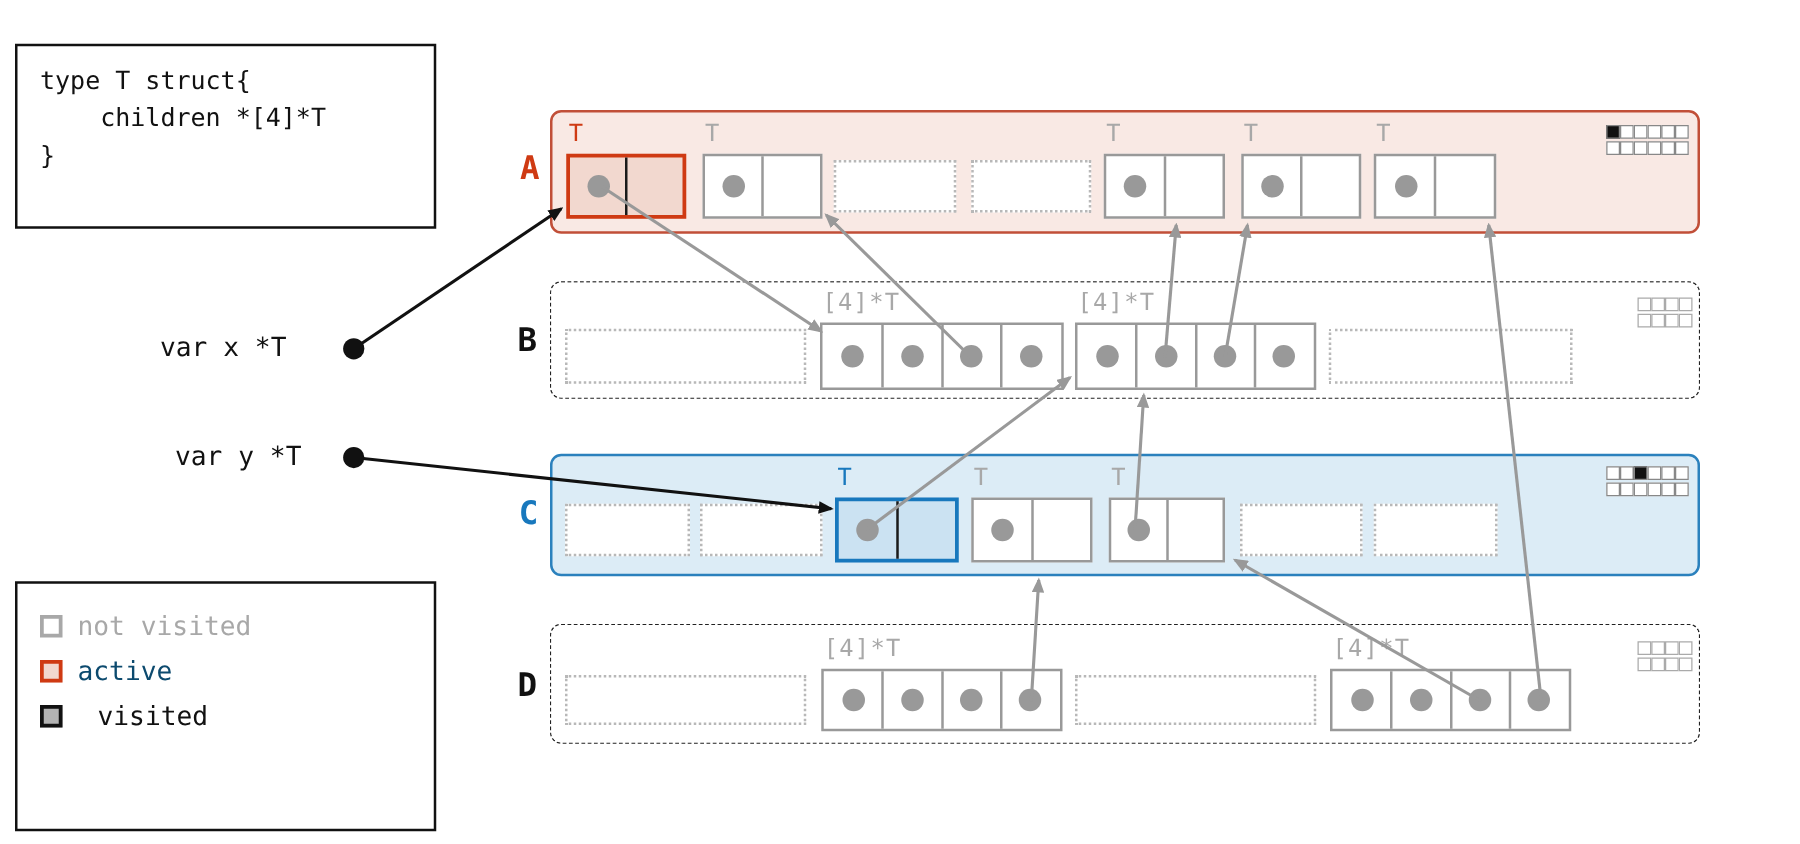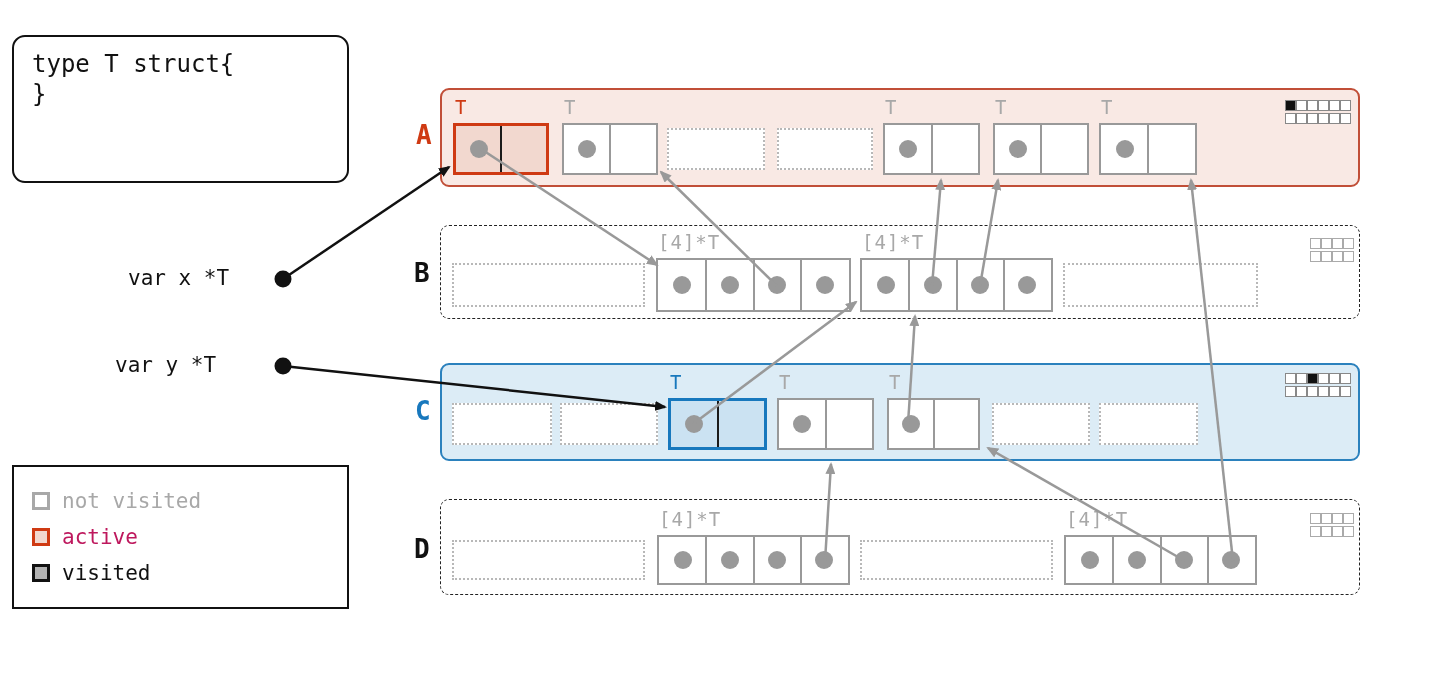--- a/index.html
+++ b/index.html
@@ -1,20 +1,20 @@
 <!DOCTYPE html>
 <html><head>
 <meta charset="utf-8">
 <style>
   html,body{margin:0;padding:0;background:#fff;}
   #canvas{position:relative;width:1440px;height:675px;background:#ffffff;overflow:hidden;
           font-family:"DejaVu Sans Mono","Liberation Mono",monospace;}
   
   .frame{position:absolute;box-sizing:border-box;border:2.5px solid #111;background:#fff;}
-  .code{padding:12px 0 0 18px;font-size:24px;line-height:30px;color:#111;border-radius:13px;}
+  .code{padding:12px 0 0 18px;font-size:20px;line-height:30px;color:#111;}
   .code div{white-space:pre;}
   .legend{padding:16px 0 0 18px;}
   .legend-item{display:flex;align-items:center;height:36px;font-size:21px;}
   .swatch{display:inline-block;width:12px;height:12px;box-sizing:content-box;margin-right:12px;}
   
   .varlabel{position:absolute;font-size:21px;color:#111;white-space:pre;}
   
   .span-box{position:absolute;box-sizing:border-box;}
   .row-label{position:absolute;font-size:26px;font-weight:bold;}
   .obj{position:absolute;box-sizing:border-box;background:#fff;}
@@ -26,36 +26,37 @@
   .bitcell{box-sizing:border-box;width:11px;height:11px;background:#fff;}
   #arrows{position:absolute;left:0;top:0;pointer-events:none;}
 </style>
 </head>
 <body>
 
 <div id="canvas">
 
   <div class="frame code" style="left:12px;top:35px;width:337px;height:148px;">
     <div>type T struct{</div>
+    <div>    children *[4]*T</div>
     <div>}</div>
   </div>
 
   <div class="varlabel" style="left:128px;top:266px;">var x *T</div>
-  <div class="varlabel" style="left:115px;top:353px;">var y *T</div>
-
-  <div class="frame legend" style="left:12px;top:465px;width:337px;height:144px;">
+  <div class="varlabel" style="left:140px;top:353px;">var y *T</div>
+
+  <div class="frame legend" style="left:12px;top:465px;width:337px;height:200px;">
     <div class="legend-item" style="color: rgb(168, 168, 168);">
       <span class="swatch" style="background: rgb(255, 255, 255); border: 3px solid rgb(168, 168, 168);"></span>
       <span>not visited</span>
     </div>
-    <div class="legend-item" style="color: #be185d;">
+    <div class="legend-item" style="color: #0c4a6e;">
       <span class="swatch" style="background: rgb(242, 216, 207); border: 3px solid rgb(207, 58, 19);"></span>
       <span>active</span>
     </div>
-    <div class="legend-item" style="color: rgb(17, 17, 17);">
+    <div class="legend-item" style="color: rgb(17, 17, 17); gap: 16px;">
       <span class="swatch" style="background: rgb(179, 179, 179); border: 3px solid rgb(17, 17, 17);"></span>
       <span>visited</span>
     </div>
   </div>
 
   <div id="rows-layer">
       <div class="span-box" style="left: 440px; top: 88px; width: 920px; height: 99px; background: rgb(249, 233, 228); border: 2px solid rgb(193, 79, 56); border-radius: 9px;"></div>
       <div class="row-label" style="left: 416px; top: 120px; color: rgb(207, 58, 19);">A</div>
       <div class="obj" style="left: 453px; top: 123px; width: 96px; height: 52px; background: rgb(242, 216, 207); border: 3px solid rgb(207, 58, 19);">
         <div class="divider" style="left: calc(50% - 1px); background: rgb(26, 26, 26);"></div>

